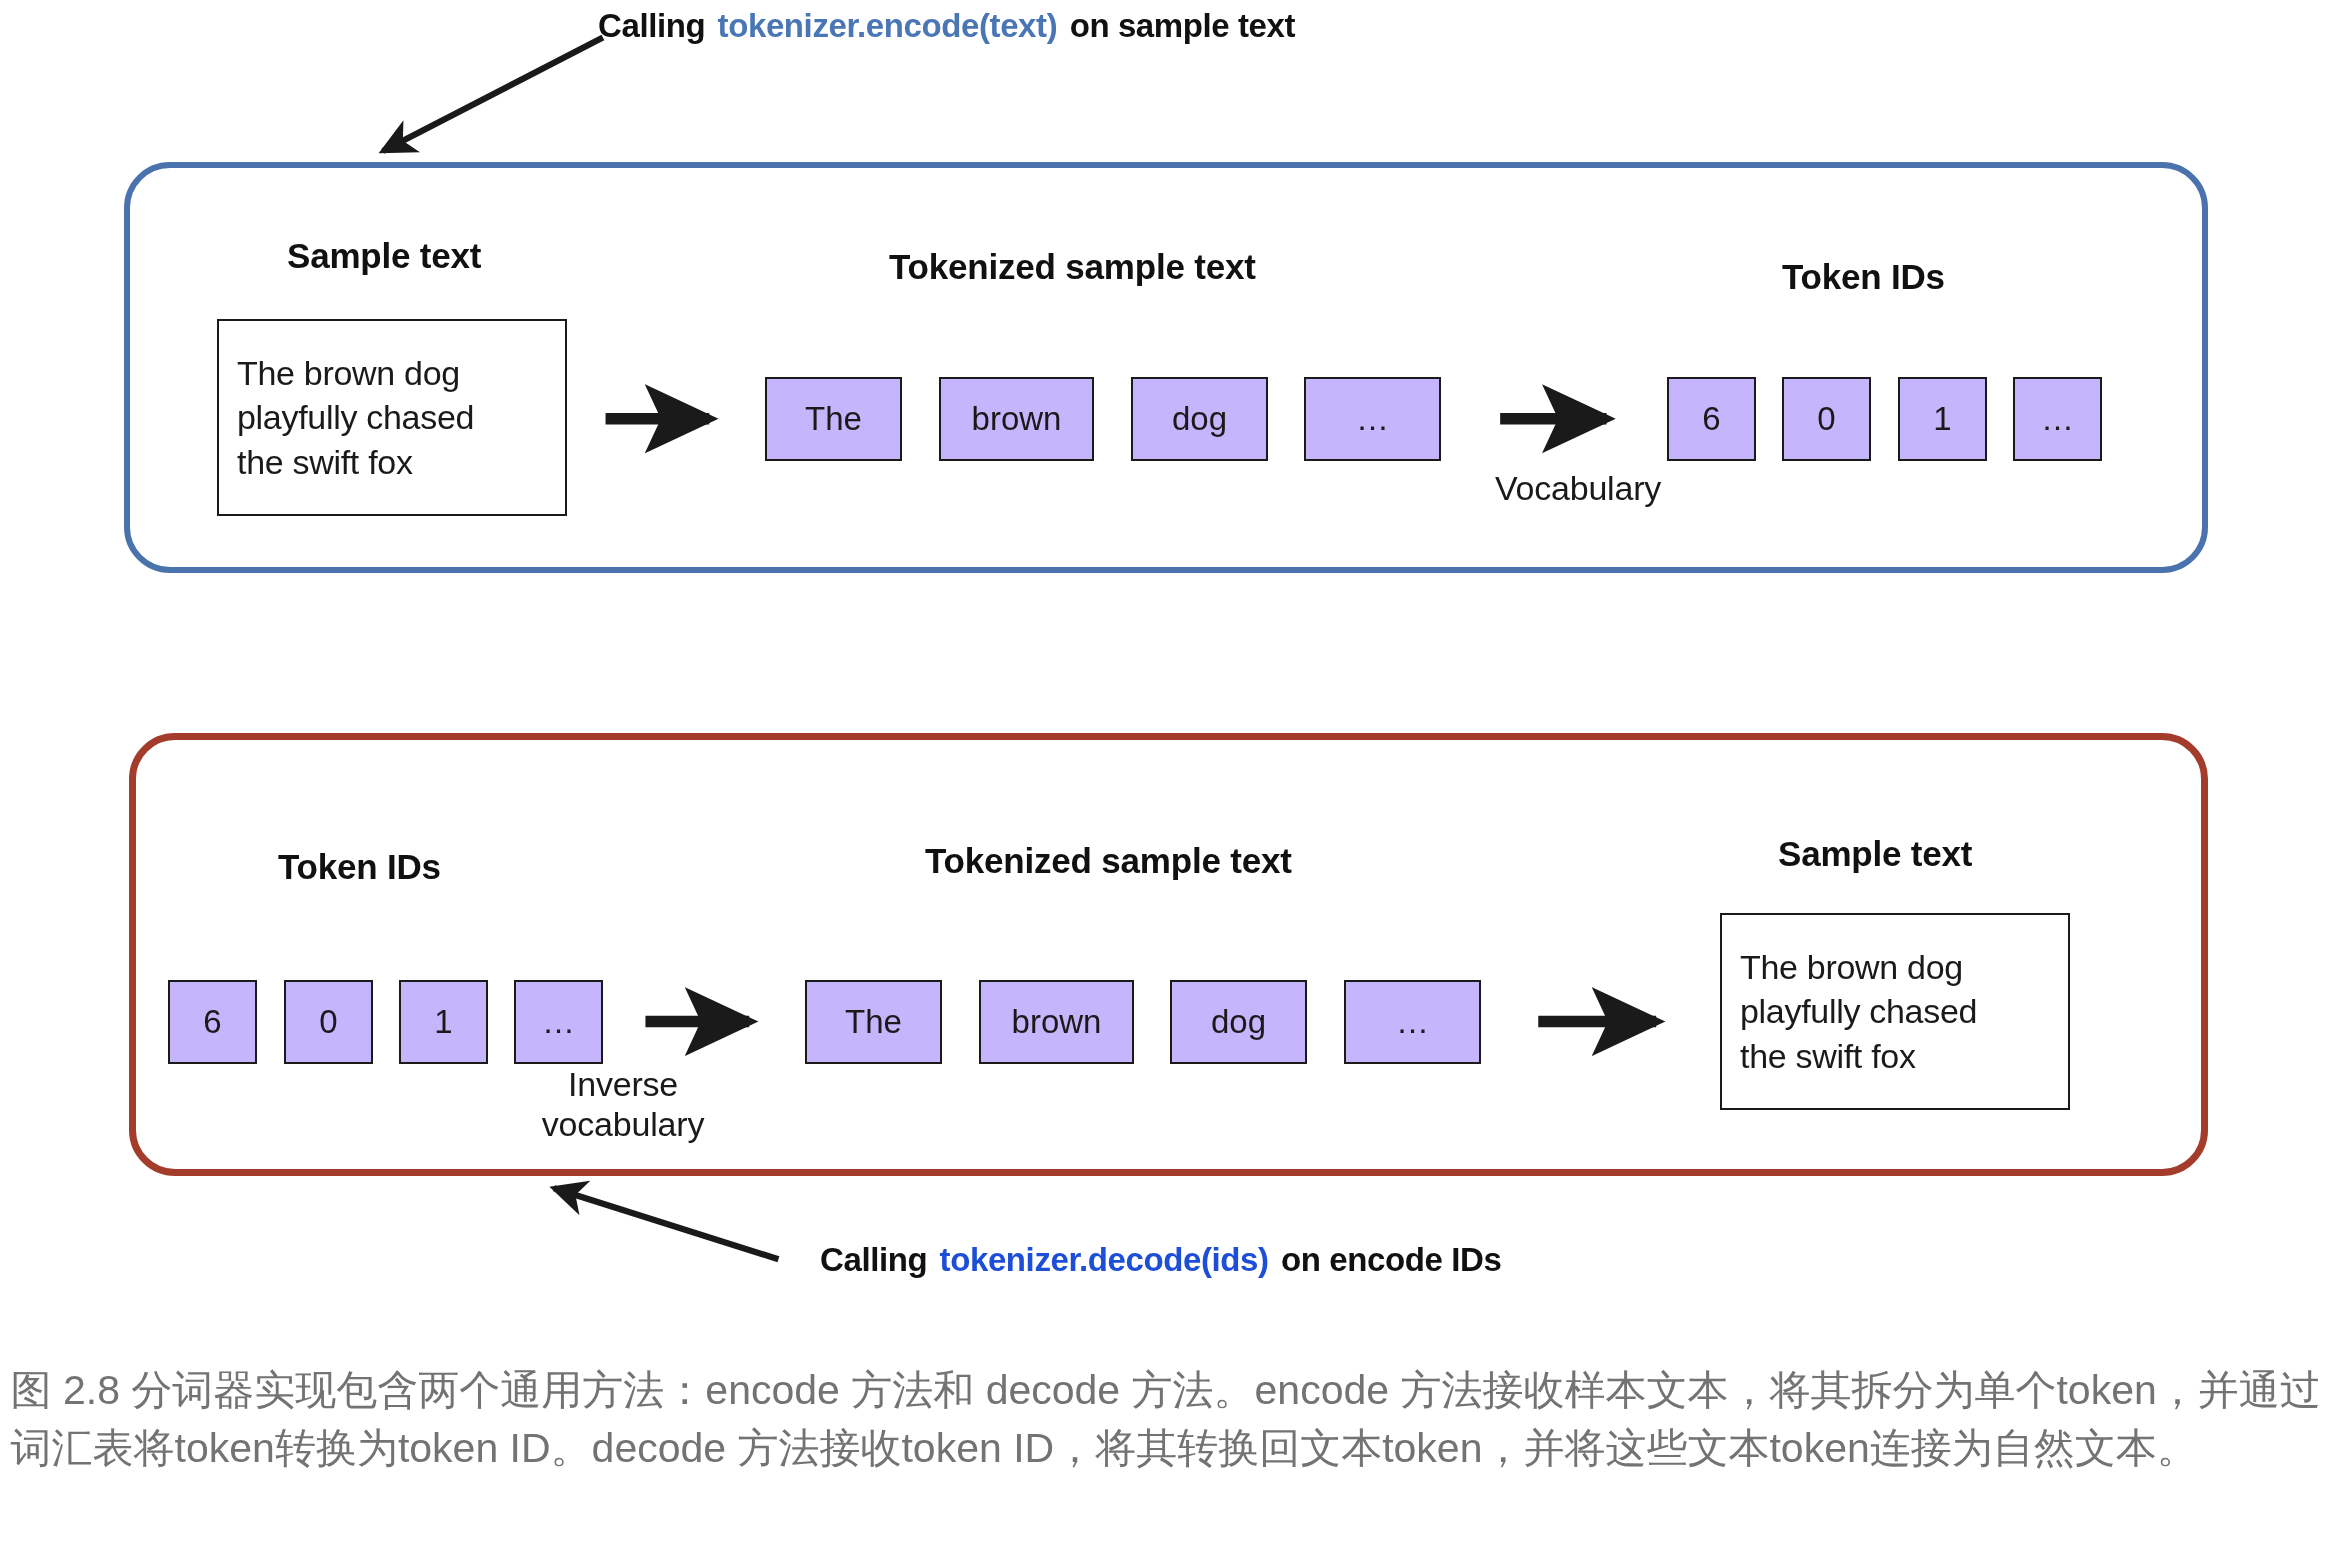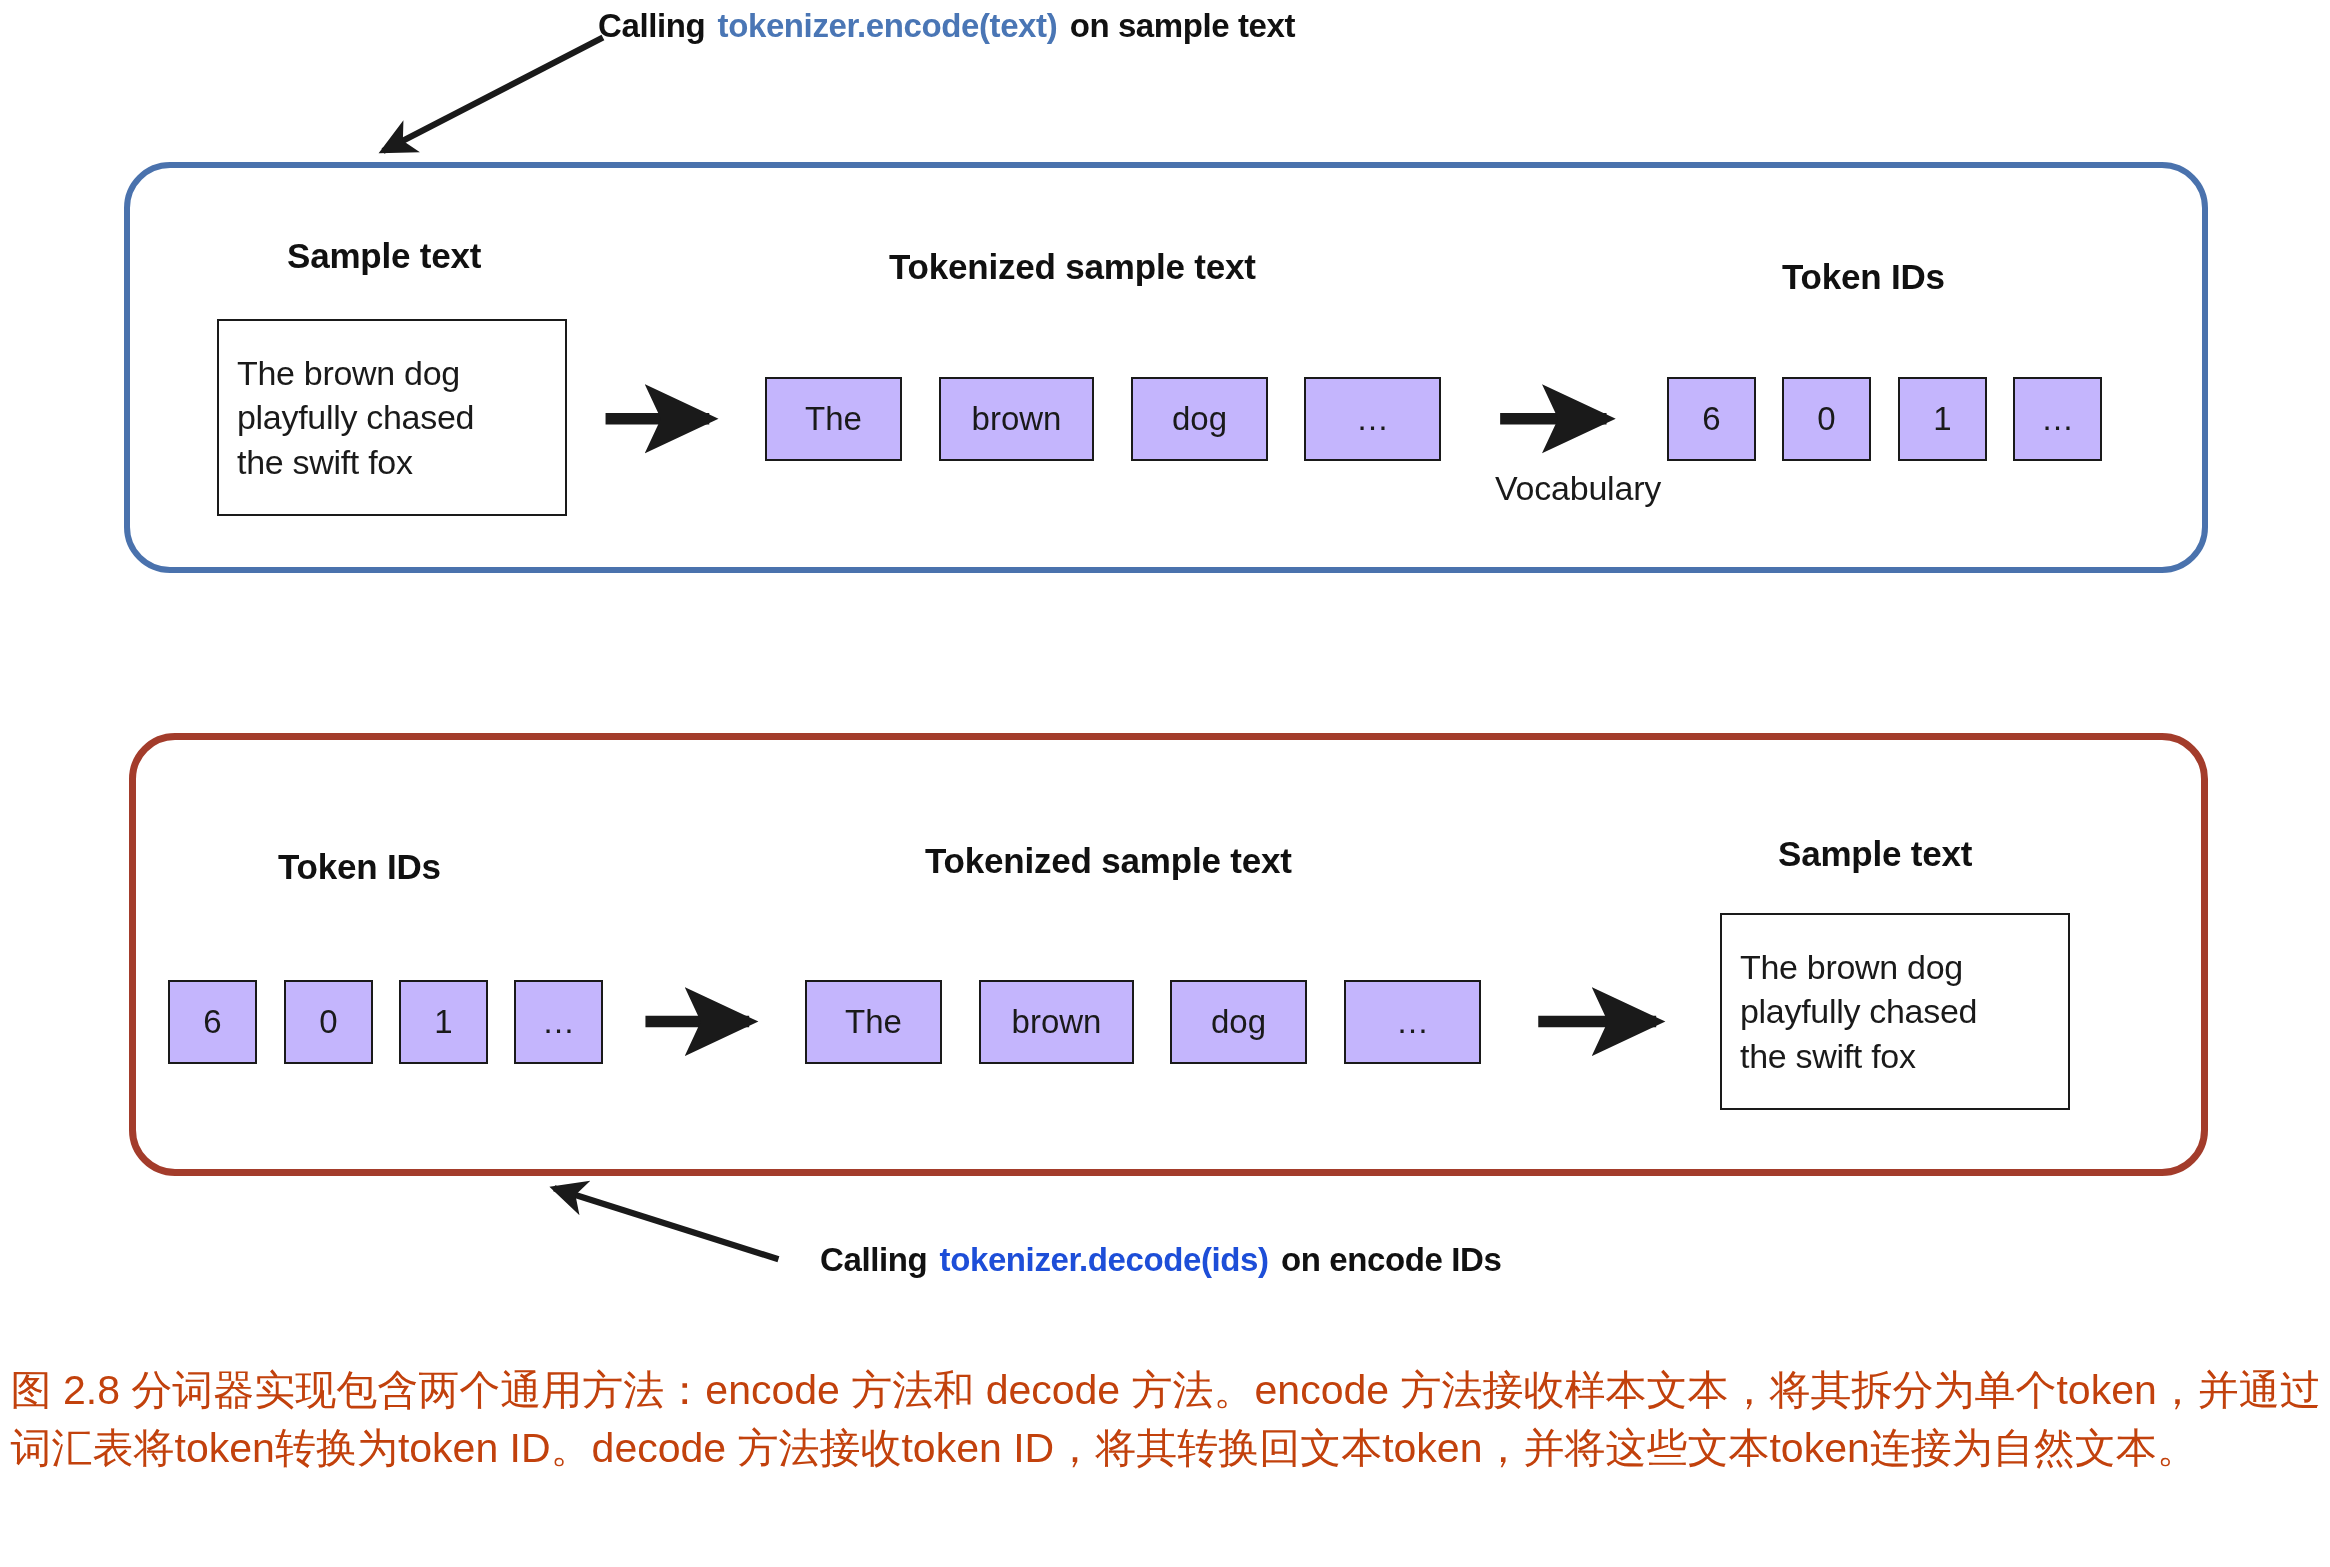--- a/index.html
+++ b/index.html
@@ -106,21 +106,21 @@
   }
 
   
   .figcaption {
     position: absolute;
     left: 10.6px;
     top: 1361px;
     width: 2318px;
     font-size: 41px;
     line-height: 1.42;
-    color: #c2410c;
+    color: #737373;
     font-family: "Liberation Sans", sans-serif;
     letter-spacing: 0px;
   }
 </style>
 </head>
 <body>
 
 <div class="stage">
 
   <div class="annot" style="left:598px; top:7px;">
@@ -162,20 +162,22 @@
   <div class="obox" style="left:168px; top:980px; width:89px; height:84px;">6</div>
   <div class="obox" style="left:284px; top:980px; width:89px; height:84px;">0</div>
   <div class="obox" style="left:399px; top:980px; width:89px; height:84px;">1</div>
   <div class="obox" style="left:514px; top:980px; width:89px; height:84px;">…</div>
 
   <div class="obox" style="left:805px; top:980px; width:137px; height:84px;">The</div>
   <div class="obox" style="left:979px; top:980px; width:155px; height:84px;">brown</div>
   <div class="obox" style="left:1170px; top:980px; width:137px; height:84px;">dog</div>
   <div class="obox" style="left:1344px; top:980px; width:137px; height:84px;">…</div>
 
+  <div class="sublabel" style="left:481px; top:1064px; width:284px;">Inverse
+vocabulary</div>
 
   <div class="textbox" style="left:1720px; top:913px; width:350px; height:197px;">The brown dog
 playfully chased
 the swift fox</div>
 
   <div class="annot" style="left:820px; top:1241px;">
     <span>Calling</span><span class="sp"></span><span class="code-red">tokenizer.decode(ids)</span><span class="sp"></span><span>on encode IDs</span>
   </div>
 
   <svg class="vec" viewBox="0 0 2628 1768">

